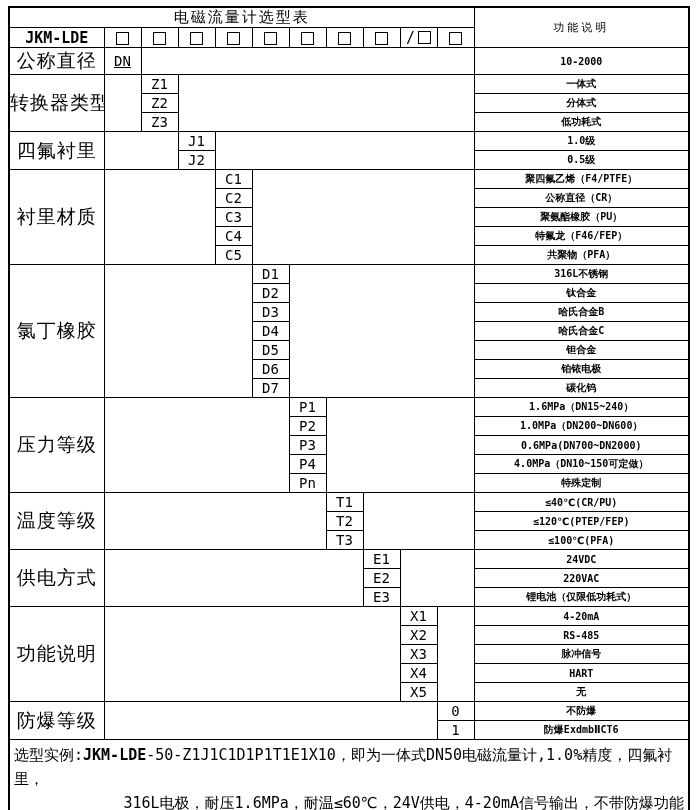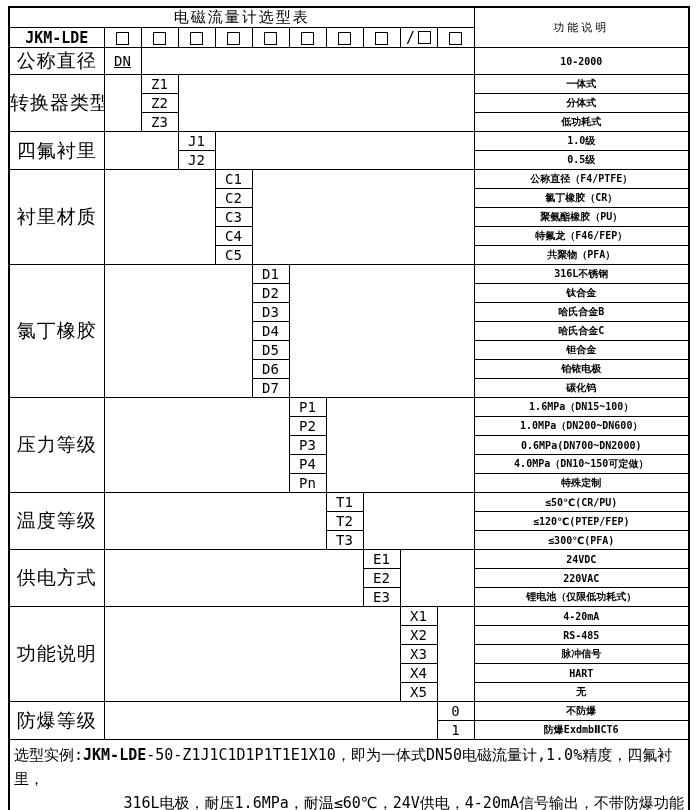--- a/index.html
+++ b/index.html
@@ -107,25 +107,25 @@
         </tr>
         <tr class="grid">
           <td class="code">J2</td>
           <td class="desc">0.5级</td>
         </tr>
         <tr class="grid">
           <td class="label" rowspan="5">衬里材质</td>
           <td class="empty" colspan="3" rowspan="5"></td>
           <td class="code">C1</td>
           <td class="empty" colspan="6" rowspan="5"></td>
-          <td class="desc">公称直径（F4/PTFE）</td>
+          <td class="desc">聚四氟乙烯（F4/PTFE）</td>
         </tr>
         <tr class="grid">
           <td class="code">C2</td>
-          <td class="desc">氯丁橡胶（CR）</td>
+          <td class="desc">公称直径（CR）</td>
         </tr>
         <tr class="grid">
           <td class="code">C3</td>
           <td class="desc">聚氨酯橡胶（PU）</td>
         </tr>
         <tr class="grid">
           <td class="code">C4</td>
           <td class="desc">特氟龙（F46/FEP）</td>
         </tr>
         <tr class="grid">
@@ -161,21 +161,21 @@
         </tr>
         <tr class="grid">
           <td class="code">D7</td>
           <td class="desc">碳化钨</td>
         </tr>
         <tr class="grid">
           <td class="label" rowspan="5">压力等级</td>
           <td class="empty" colspan="5" rowspan="5"></td>
           <td class="code">P1</td>
           <td class="empty" colspan="4" rowspan="5"></td>
-          <td class="desc">1.6MPa（DN15~100）</td>
+          <td class="desc">1.6MPa（DN15~240）</td>
         </tr>
         <tr class="grid">
           <td class="code">P2</td>
           <td class="desc">1.0MPa（DN200~DN600）</td>
         </tr>
         <tr class="grid">
           <td class="code">P3</td>
           <td class="desc">0.6MPa(DN700~DN2000)</td>
         </tr>
         <tr class="grid">
@@ -184,29 +184,29 @@
         </tr>
         <tr class="grid">
           <td class="code">Pn</td>
           <td class="desc">特殊定制</td>
         </tr>
         <tr class="grid">
           <td class="label" rowspan="3">温度等级</td>
           <td class="empty" colspan="6" rowspan="3"></td>
           <td class="code">T1</td>
           <td class="empty" colspan="3" rowspan="3"></td>
-          <td class="desc">≤50℃(CR/PU)</td>
+          <td class="desc">≤40℃(CR/PU)</td>
         </tr>
         <tr class="grid">
           <td class="code">T2</td>
           <td class="desc">≤120℃(PTEP/FEP)</td>
         </tr>
         <tr class="grid">
           <td class="code">T3</td>
-          <td class="desc">≤300℃(PFA)</td>
+          <td class="desc">≤100℃(PFA)</td>
         </tr>
         <tr class="grid">
           <td class="label" rowspan="3">供电方式</td>
           <td class="empty" colspan="7" rowspan="3"></td>
           <td class="code">E1</td>
           <td class="empty" colspan="2" rowspan="3"></td>
           <td class="desc">24VDC</td>
         </tr>
         <tr class="grid">
           <td class="code">E2</td>

